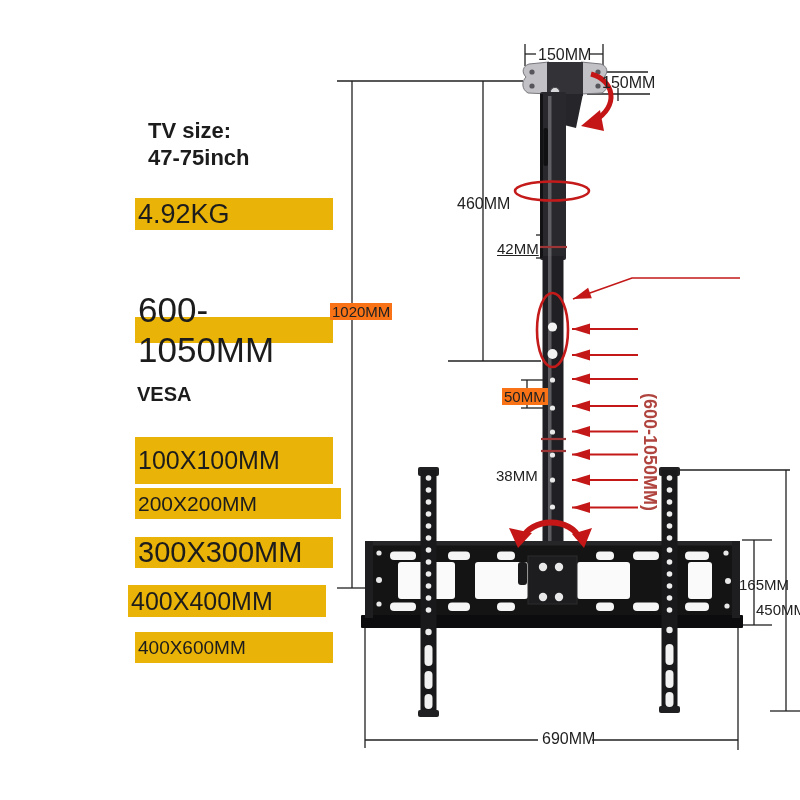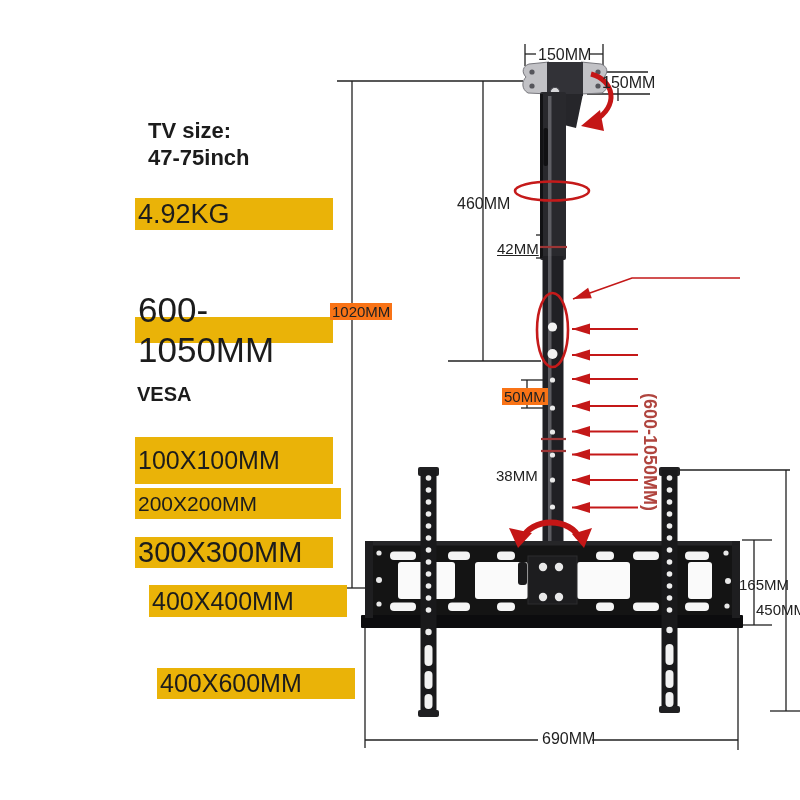--- a/index.html
+++ b/index.html
@@ -244,22 +244,22 @@
 
   <div class="abs bar" style="left:135px;top:198px;width:198px;height:32px;font-size:27px;">4.92KG</div>
 
   <div class="abs bar" style="left:135px;top:295px;width:198px;height:26px;font-size:35px;margin-top:22px;">600-1050MM</div>
 
   <div class="abs bold-label" style="left:137px;top:382px;font-size:20px;">VESA</div>
 
   <div class="abs bar" style="left:135px;top:437px;width:198px;height:47px;font-size:25px;">100X100MM</div>
   <div class="abs bar" style="left:135px;top:488px;width:206px;height:31px;font-size:21px;">200X200MM</div>
   <div class="abs bar" style="left:135px;top:537px;width:198px;height:31px;font-size:29px;">300X300MM</div>
-  <div class="abs bar" style="left:149px;top:585px;width:198px;height:32px;font-size:25px;">400X400MM</div>
-  <div class="abs bar" style="left:135px;top:668px;width:198px;height:31px;font-size:25px;margin-left:22px;">400X600MM</div>
+  <div class="abs bar" style="left:128px;top:585px;width:198px;height:32px;font-size:25px;">400X400MM</div>
+  <div class="abs bar" style="left:135px;top:632px;width:198px;height:31px;font-size:19px;">400X600MM</div>
 
   <div class="abs dim" style="left:538px;top:47px;font-size:16px;">150MM</div>
   <div class="abs dim" style="left:602px;top:75px;font-size:16px;">150MM</div>
   <div class="abs dim" style="left:457px;top:196px;font-size:16px;">460MM</div>
   <div class="abs dim" style="left:497px;top:241px;text-decoration:underline;">42MM</div>
   <div class="abs dim dim--bg" style="left:330px;top:303px;">1020MM</div>
   <div class="abs dim dim--bg" style="left:502px;top:388px;">50MM</div>
   <div class="abs dim" style="left:496px;top:444px;margin-top:24px;">38MM</div>
   <div class="abs range-red" style="left:660px;top:393px;">(600-1050MM)</div>
   <div class="abs dim" style="left:739px;top:577px;">165MM</div>

